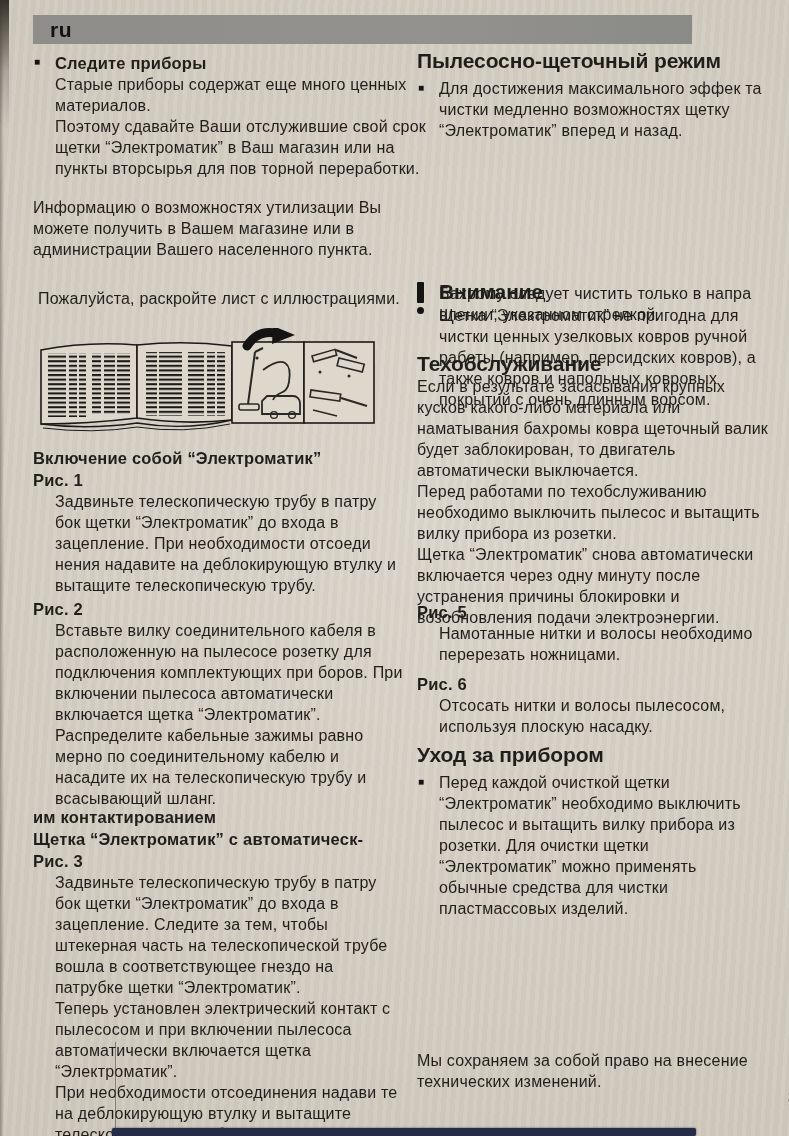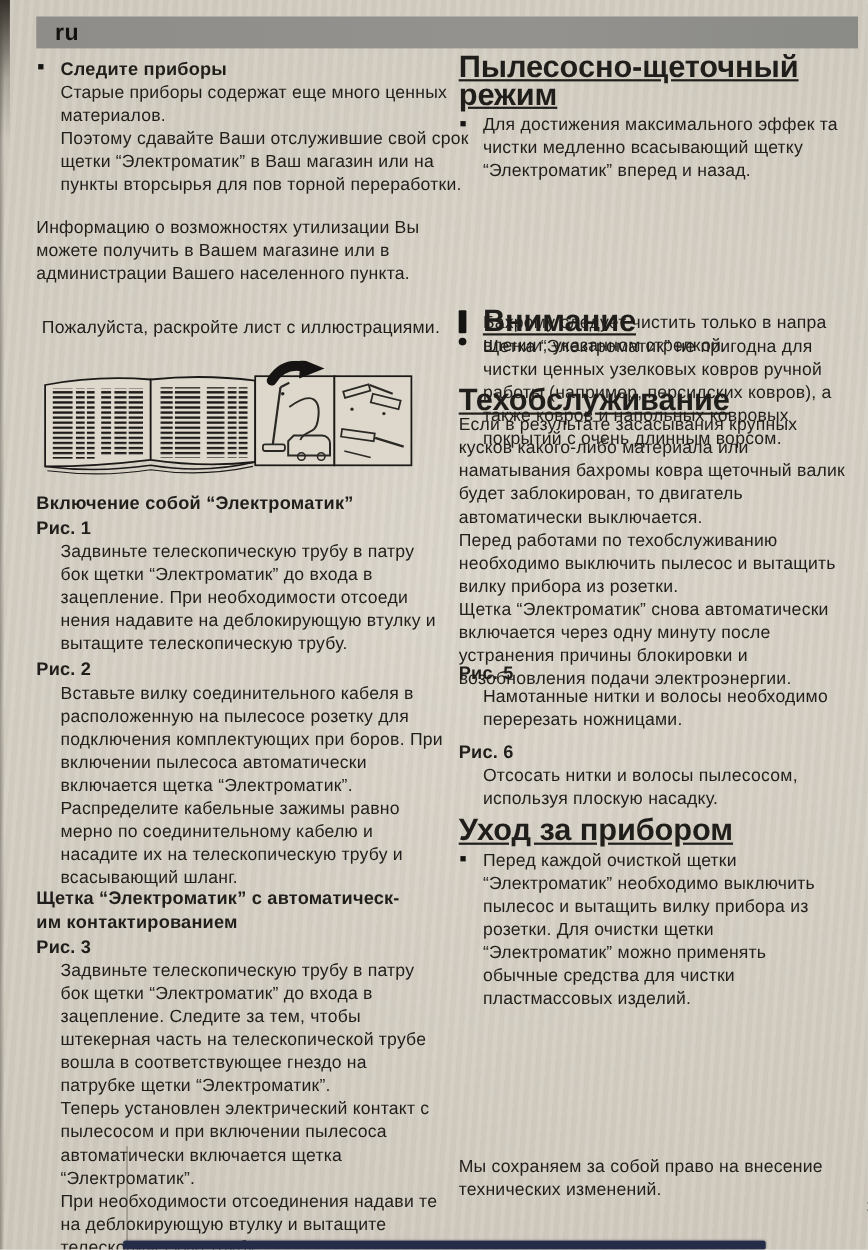--- a/index.html
+++ b/index.html
@@ -12,31 +12,31 @@
       radial-gradient(140% 100% at 55% 45%, rgba(255,255,255,.10), rgba(60,50,40,.10));
     font-family:"Liberation Sans","DejaVu Sans",sans-serif;
     color:#201e1b;
     overflow:hidden;
   }
   .edge-shade{position:absolute;left:0;top:0;width:9px;height:130px;
     background:linear-gradient(180deg,#36322b 0%, rgba(54,50,43,.25) 55%, rgba(54,50,43,0) 100%);}
   .edge-line{position:absolute;left:0;top:0;width:4px;height:100%;
     background:linear-gradient(90deg, rgba(40,36,30,.35), rgba(40,36,30,0));}
   .ru-bar{
-    position:absolute;left:33px;top:15px;width:747px;height:29px;
+    position:absolute;left:33px;top:15px;width:659px;height:29px;
     background:linear-gradient(90deg,#8e8d89 0%,#93928e 60%,#8a8a86 100%);
     display:flex;align-items:center;
   }
   .ru-bar .ru{font-weight:bold;font-size:21px;color:#121210;padding-left:17px;letter-spacing:.5px;}
   .sec{position:absolute;font-size:16px;line-height:21px;letter-spacing:.2px;}
   .colL{left:33px;width:372px;}
   .colR{left:417px;width:352px;}
   p{margin:0;}
   .indent{padding-left:22px;}
-  .h-big{font-weight:bold;font-size:28px;line-height:25px;letter-spacing:-.1px;margin:0 0 5px 0;text-decoration:underline;}
+  .h-big{font-weight:bold;font-size:21px;line-height:25px;letter-spacing:-.1px;margin:0 0 5px 0;}
   .h-sub{font-weight:bold;font-size:16.5px;line-height:22px;margin:0;}
   .bullet-row{position:relative;padding-left:22px;}
   .sq{position:absolute;left:1px;top:5px;font-size:10px;line-height:10px;color:#141412;}
   .bang-block{position:relative;padding-left:22px;}
   .bang{position:absolute;left:0;top:3px;width:7px;height:34px;}
   .bang .bar{position:absolute;left:0;top:0;width:7px;height:21px;background:#141412;border-radius:1px;}
   .bang .dot{position:absolute;left:0;top:25px;width:7px;height:7px;background:#141412;border-radius:50%;}
   .pagenum{position:absolute;left:788px;top:1088px;font-size:17px;font-weight:bold;color:#33312d;}
   .bottom-strip{position:absolute;left:112px;top:1128px;width:584px;height:8px;
     background:#242c48;border-radius:2px;box-shadow:0 0 2px rgba(20,25,50,.8);}
@@ -126,33 +126,33 @@
     <p class="indent">Задвиньте телескопическую трубу в патру бок щетки “Электроматик” до входа в зацепление.  При необходимости отсоеди нения надавите на деблокирующую втулку и вытащите телескопическую трубу.</p>
   </div>
 
   <div class="sec colL" style="top:598px;">
     <p class="h-sub">Рис. 2</p>
     <p class="indent">Вставьте вилку соединительного кабеля в расположенную на пылесосе розетку для подключения комплектующих при боров. При включении пылесоса автоматически включается щетка “Электроматик”.</p>
     <p class="indent">Распределите кабельные зажимы равно мерно по соединительному кабелю и насадите их на телескопическую трубу и всасывающий шланг.</p>
   </div>
 
   <div class="sec colL" style="top:806px;">
+    <p class="h-sub">им контактированием</p>
     <p class="h-sub">Щетка “Электроматик” с автоматическ-</p>
-    <p class="h-sub">им контактированием</p>
     <p class="h-sub">Рис. 3</p>
     <p class="indent">Задвиньте телескопическую трубу в патру бок щетки “Электроматик” до входа в зацепление. Следите за тем, чтобы штекерная часть на телескопической трубе вошла в соответствующее гнездо на патрубке щетки “Электроматик”.</p>
     <p class="indent">Теперь установлен электрический контакт с пылесосом и при включении пылесоса автоматически включается щетка “Электроматик”.</p>
     <p class="indent">При необходимости отсоединения надави те на деблокирующую втулку и вытащите телескопическую трубу.</p>
   </div>
 
   <div class="sec colR" style="top:48px;">
     <p class="h-big">Пылесосно-щеточный режим</p>
     <div class="bullet-row">
       <span class="sq">■</span>
-      <p>Для достижения максимального эффек та чистки медленно всасывающий щетку “Электроматик” вперед и назад.</p>
+      <p>Для достижения максимального эффек та чистки медленно возможностях щетку “Электроматик” вперед и назад.</p>
     </div>
   </div>
 
   <div class="sec colR bang-block" style="top:152px;">
     <span class="bang">
         <span class="bar"></span>
         <span class="dot"></span>
       </span>
     <p class="h-big" style="margin-bottom:1px;">Внимание</p>
     <p>Щетка “Электроматик” не пригодна для чистки ценных узелковых  ковров ручной работы (например, персидских ковров), а также ковров и напольных ковровых покрытий с очень длинным ворсом.</p>

